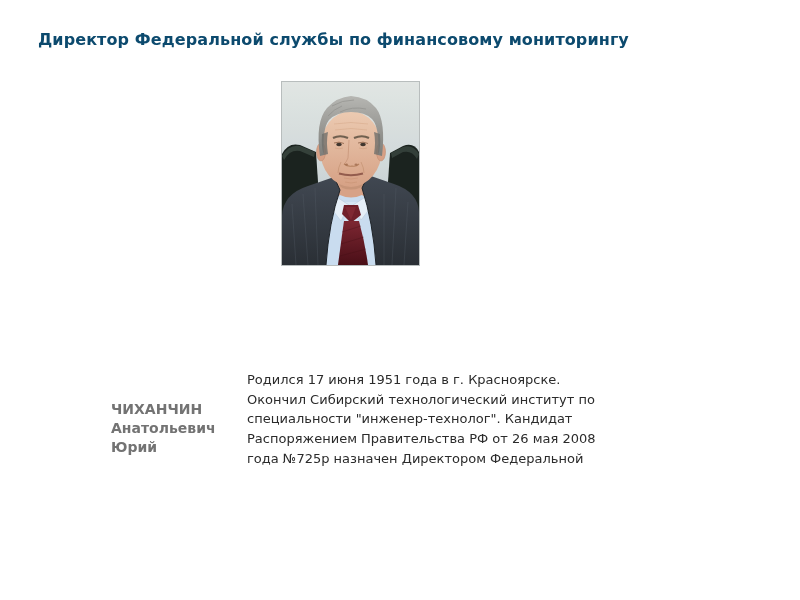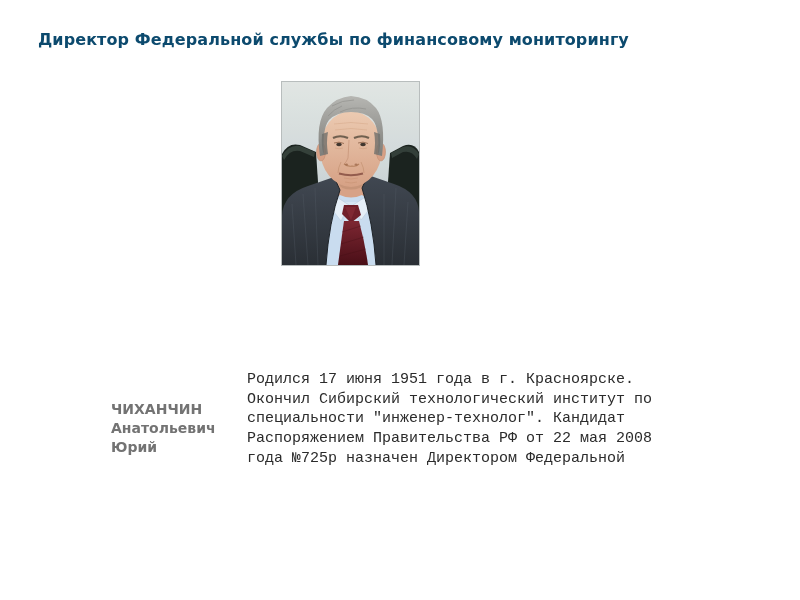--- a/index.html
+++ b/index.html
@@ -40,25 +40,24 @@
     left: 111px; top: 400px;
     font-size: 14px;
     font-weight: bold;
     line-height: 18.8px;
     color: #737373;
     white-space: nowrap;
   }
   .bio {
     position: absolute;
     left: 247px; top: 370px;
-    font-size: 15px;
+    font-size: 13px;
     line-height: 19.7px;
     color: #2b2b2b;
     white-space: nowrap;
-    font-family: Liberation Mono, monospace;
   }
 </style>
 </head>
 <body>
 
 <div class="slide">
 
   <div class="title">Директор Федеральной службы по финансовому мониторингу</div>
 
   <figure class="photo">
@@ -172,17 +171,17 @@
   <div class="name">
     <div>ЧИХАНЧИН</div>
     <div>Анатольевич</div>
     <div>Юрий</div>
   </div>
 
   <div class="bio">
     <div>Родился 17 июня 1951 года в г. Красноярске.</div>
     <div>Окончил Сибирский технологический институт по</div>
     <div>специальности "инженер-технолог". Кандидат</div>
-    <div>Распоряжением Правительства РФ от 22 мая 2008</div>
+    <div>Распоряжением Правительства РФ от 26 мая 2008</div>
     <div>года №725р назначен Директором Федеральной</div>
   </div>
 
 </div>
 
 </body></html>

